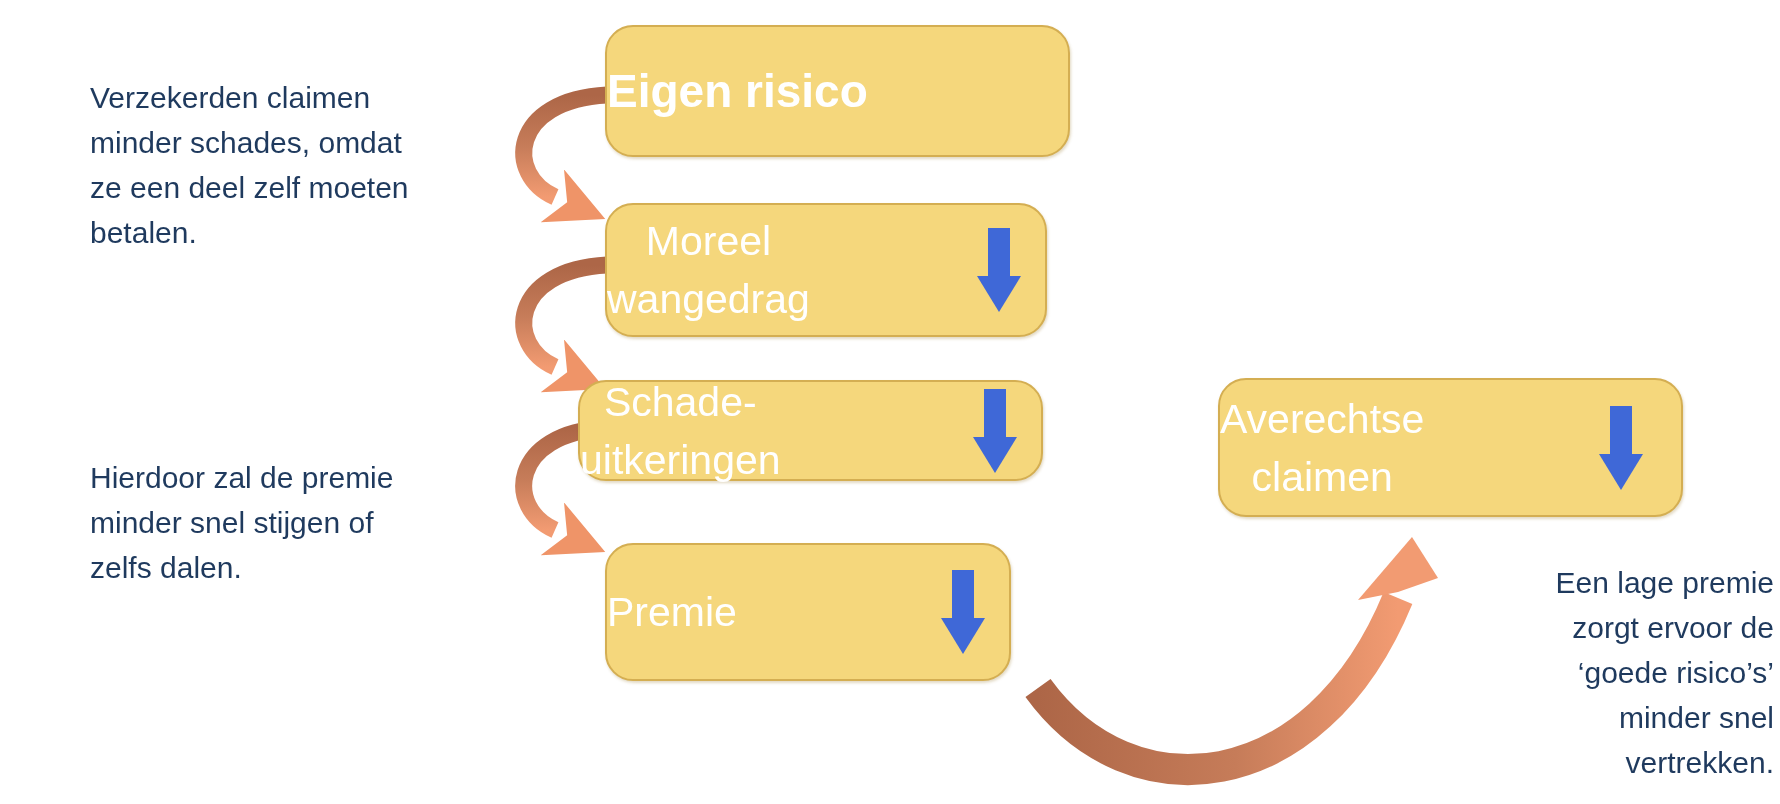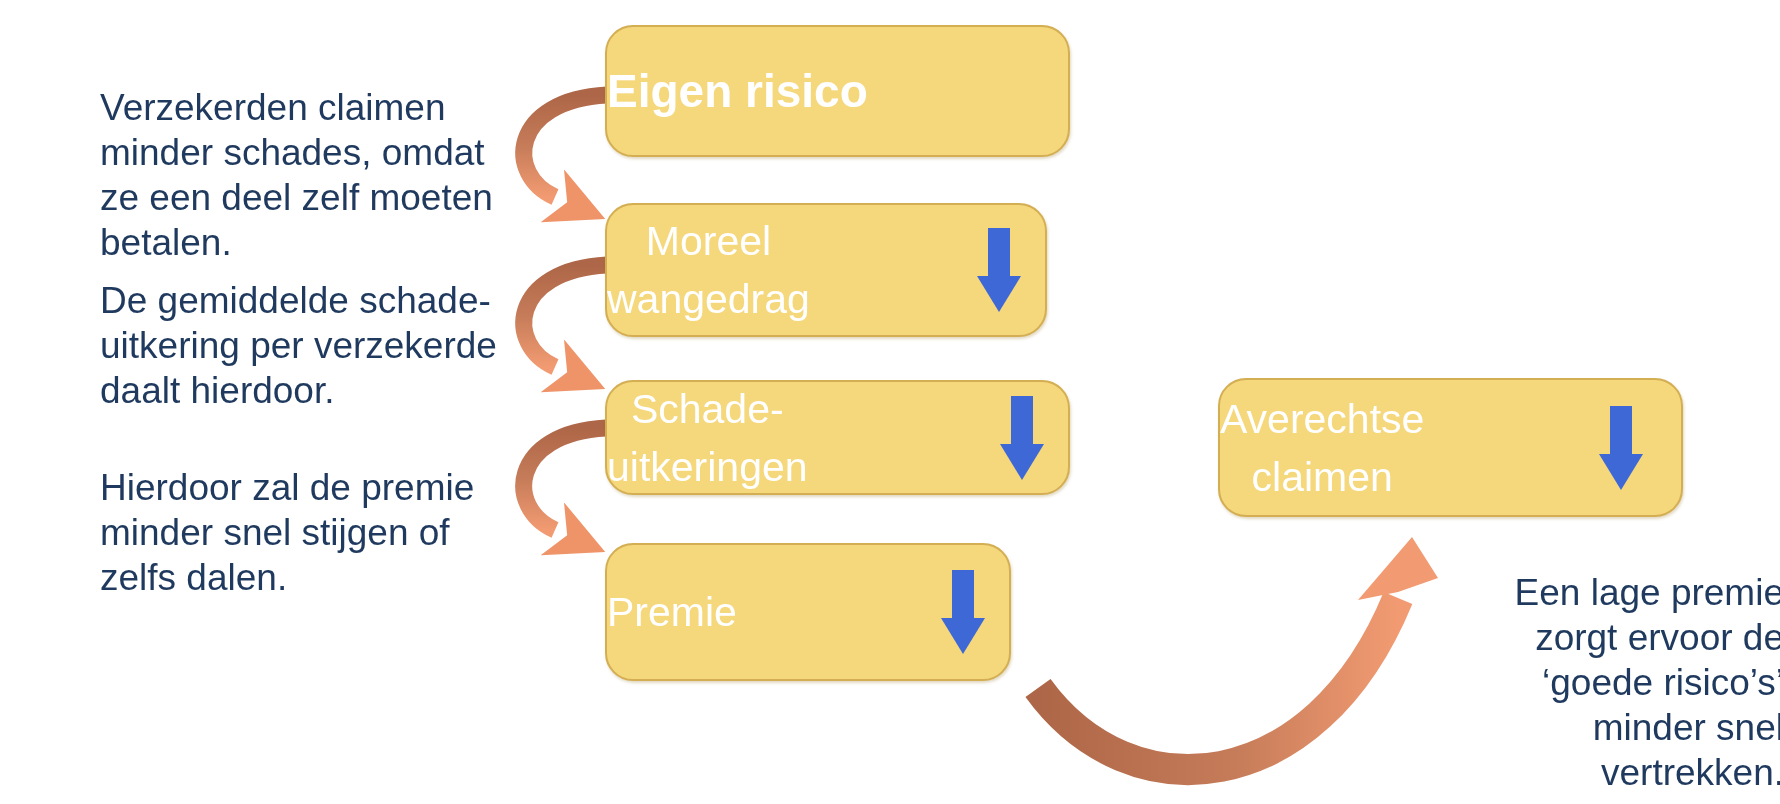--- a/index.html
+++ b/index.html
@@ -12,24 +12,24 @@
     overflow: hidden;
   }
   .arrows-layer {
     position: absolute;
     left: 0; top: 0;
     width: 1780px; height: 804px;
   }
   .note {
     position: absolute;
     color: #1F3A5E;
-    font-size: 37px;
+    font-size: 30px;
     line-height: 45px;
     white-space: pre-line;
-    margin: 12px;
+    margin: 2px;
   }
   .note-1 { left: 88px;  top: 73px;  width: 420px; }
   .note-2 { left: 88px;  top: 266px; width: 420px; }
   .note-3 { left: 88px;  top: 453px; width: 420px; }
   .note-4 { left: 1462px; top: 558px; width: 310px; text-align: right; }
   .box {
     position: absolute;
     background: #F5D77C;
     border: 2px solid #D4AE52;
     border-radius: 28px;
@@ -42,21 +42,21 @@
   .box-label {
     color: #FFFFFF;
     font-size: 41px;
     line-height: 58px;
     text-align: center;
     white-space: pre-line;
   }
   .box-1 { left: 605px;  top: 25px;  width: 465px; height: 132px; }
   .box-1 .box-label { font-weight: bold; font-size: 46px; }
   .box-2 { left: 605px;  top: 203px; width: 442px; height: 134px; }
-  .box-3 { left: 605px;  top: 380px; width: 465px; height: 115px; }
+  .box-3 { left: 578px;  top: 380px; width: 465px; height: 101px; }
   .box-4 { left: 605px;  top: 543px; width: 406px; height: 138px; }
   .box-5 { left: 1218px; top: 378px; width: 465px; height: 139px; }
   .down-arrow {
     position: absolute;
     width: 44px;
     height: 84px;
     top: 50%;
     transform: translateY(-50%);
     right: 24px;
   }
@@ -91,23 +91,20 @@
     <path d="M 606 428 C 510 433, 505 508, 555 530" fill="none" stroke="url(#gradC)" stroke-width="17" marker-end="url(#flowhead)"></path>
 
     <path d="M 1038 688 C 1130 815, 1315 800, 1398 598" fill="none" stroke="url(#gradBig)" stroke-width="31"></path>
     <polygon points="1412,537 1358,600 1398,592 1438,578" fill="#F29B72"></polygon>
   </svg>
 
   <p class="note note-1">Verzekerden claimen
 minder schades, omdat
 ze een deel zelf moeten
 betalen.</p>
-  <p class="note note-2">De gemiddelde schade-
-uitkering per verzekerde
-daalt hierdoor.</p>
   <p class="note note-3">Hierdoor zal de premie
 minder snel stijgen of
 zelfs dalen.</p>
   <p class="note note-4">Een lage premie
 zorgt ervoor de
 ‘goede risico’s’
 minder snel
 vertrekken.</p>
 
   <div class="box box-1">

